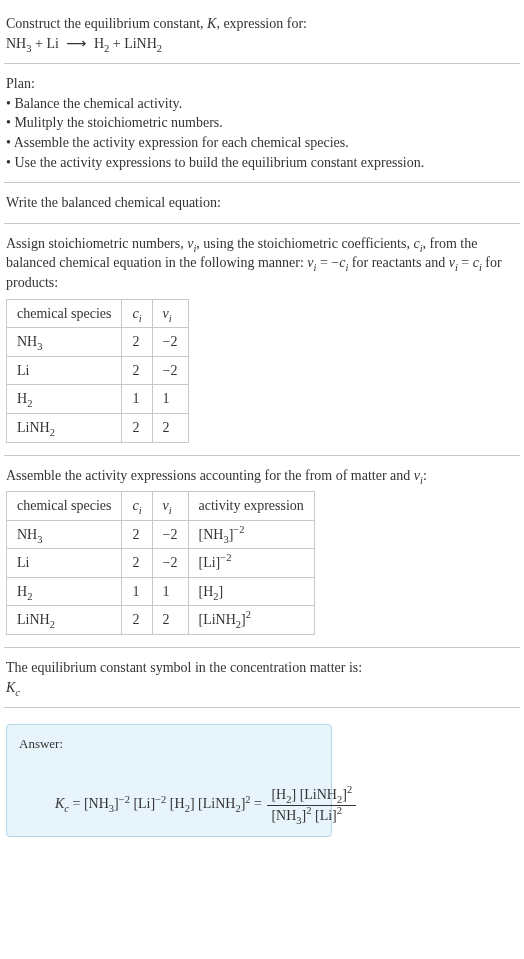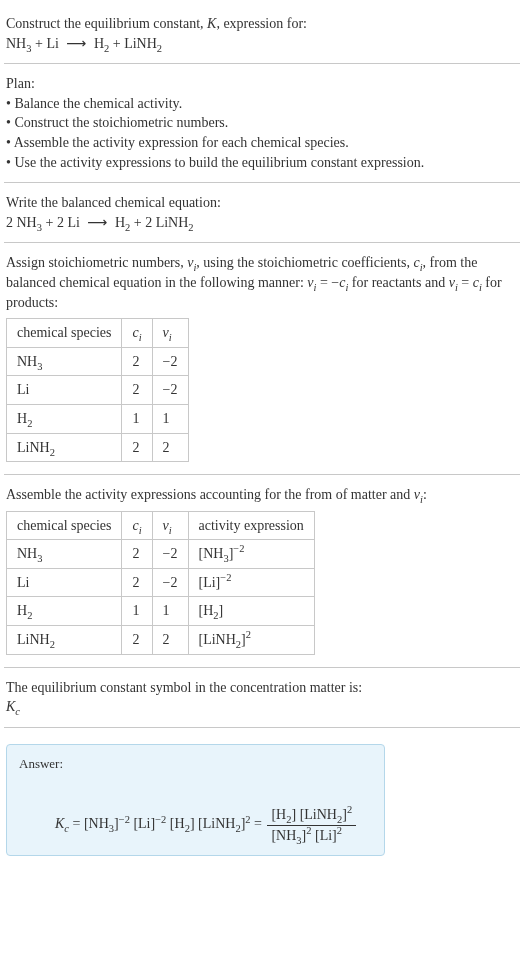--- a/index.html
+++ b/index.html
@@ -36,21 +36,21 @@
       font-size: 14px;
       white-space: nowrap;
     }
     table.data th { background: #fff; }
     .answer-box {
       background: #e8f4fb;
       border: 1px solid #b4d7ea;
       border-radius: 4px;
       padding: 10px 12px;
       margin-top: 6px;
-      width: 379px;
+      width: 326px;
     }
     .answer-label {
       font-size: 13px;
       color: #333;
       margin-bottom: 6px;
     }
     .frac {
       display: inline-block;
       vertical-align: middle;
       text-align: left;
@@ -73,32 +73,29 @@
   <div class="eqline">
     <span><span>NH</span><sub>3</sub></span><span> + Li </span><span class="arrow">⟶</span><span><span> H</span><sub>2</sub></span><span> + LiNH</span><sub>2</sub>
   </div>
 </div>
 <hr class="sep">
 
 <div class="section">
   <div>Plan:</div>
   <ul class="bullet-list">
     <li>Balance the chemical activity.</li>
-    <li>Construct the stoichiometric numbers.</li>
+    <li>Mulitply the stoichiometric numbers.</li>
     <li>Assemble the activity expression for each chemical species.</li>
     <li>Use the activity expressions to build the equilibrium constant expression.</li>
   </ul>
 </div>
 <hr class="sep">
 
 <div class="section">
   <div>Write the balanced chemical equation:</div>
-  <div class="eqline">
-    <span>2 NH</span><sub>3</sub><span> + 2 Li </span><span class="arrow">⟶</span><span> H</span><sub>2</sub><span> + 2 LiNH</span><sub>2</sub>
-  </div>
 </div>
 <hr class="sep">
 
 <div class="section">
   <div>
     <span>Assign stoichiometric numbers, </span><span class="italic">ν</span><sub class="italic">i</sub><span>, using the stoichiometric coefficients, </span><span class="italic">c</span><sub class="italic">i</sub><span>, from the balanced chemical equation in the following manner: </span><span class="italic">ν</span><sub class="italic">i</sub><span> = −</span><span class="italic">c</span><sub class="italic">i</sub><span> for reactants and </span><span class="italic">ν</span><sub class="italic">i</sub><span> = </span><span class="italic">c</span><sub class="italic">i</sub><span> for products:</span>
   </div>
   <table class="data">
     <tbody>
         <tr>

